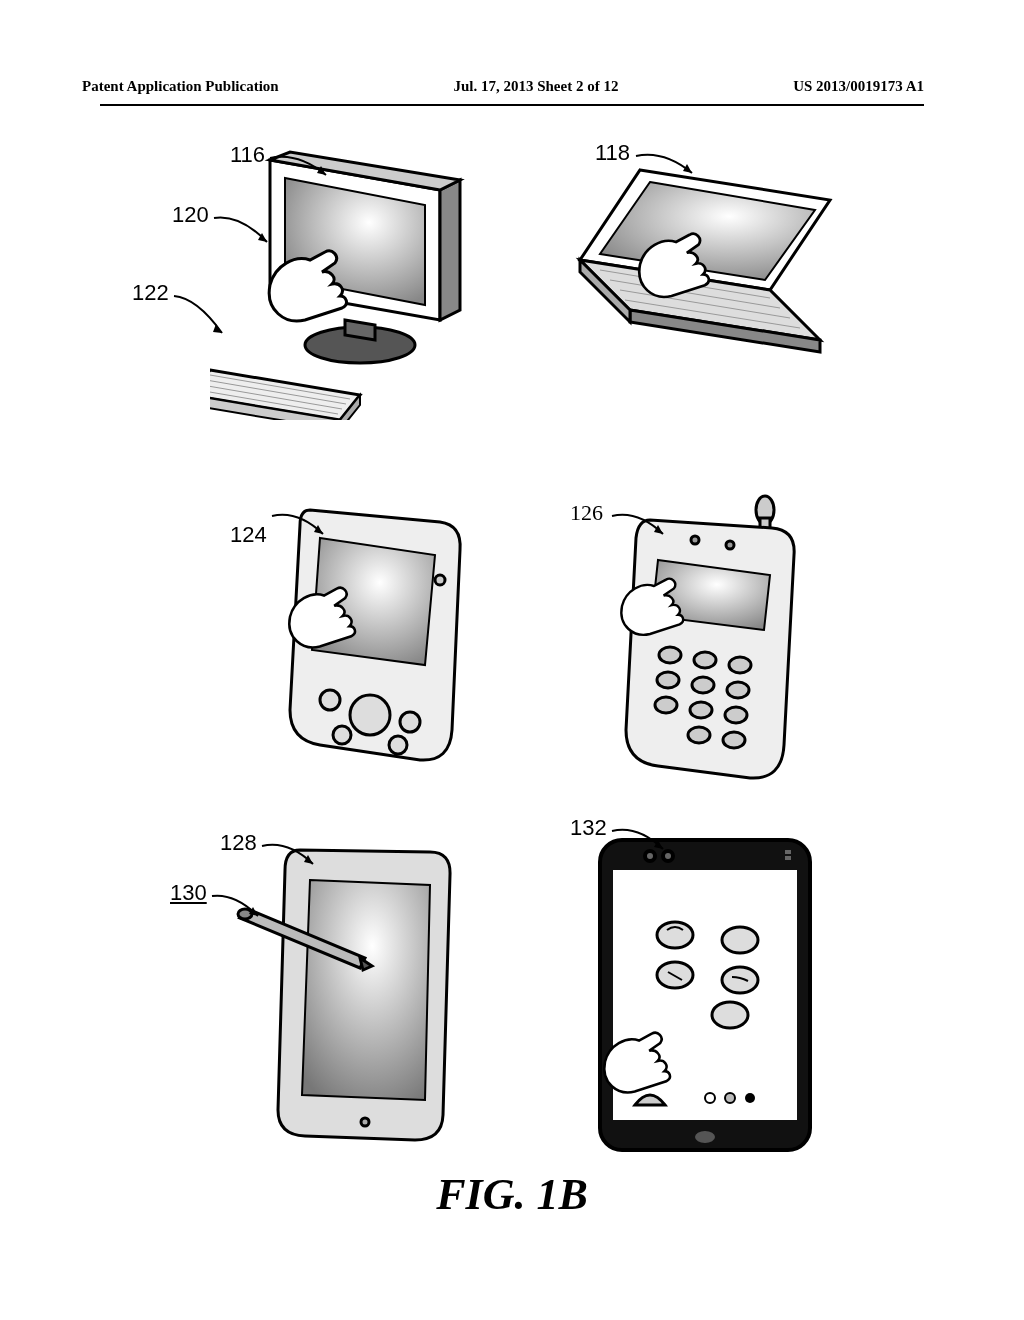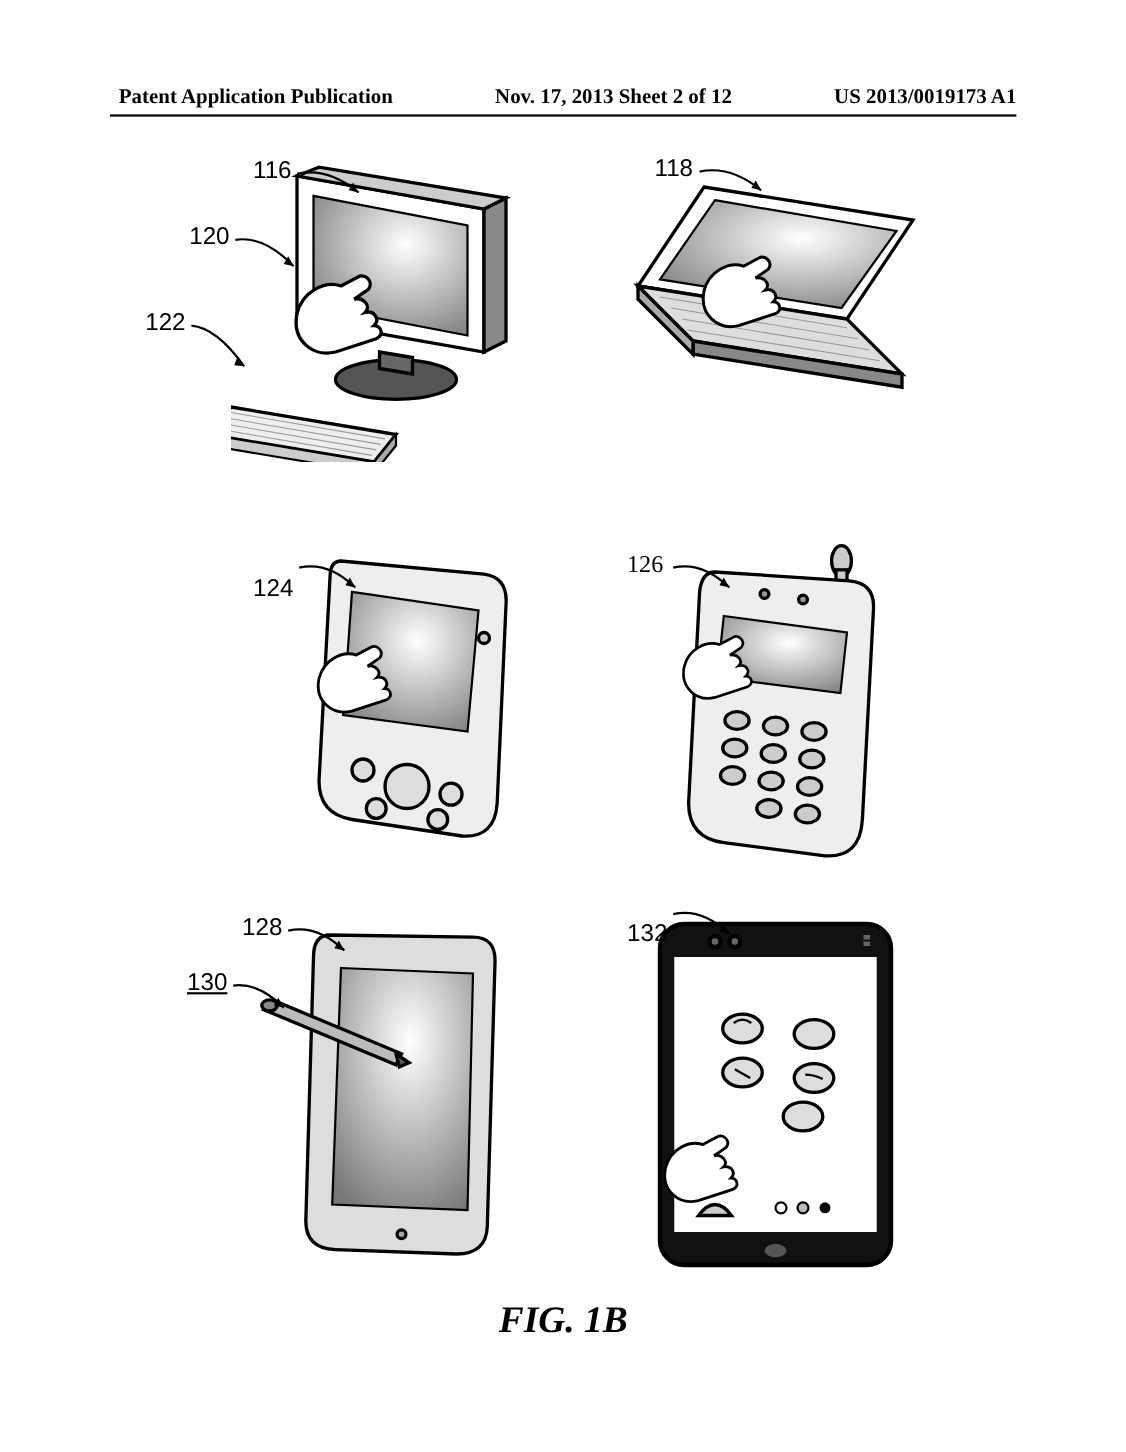--- a/index.html
+++ b/index.html
@@ -11,23 +11,23 @@
     font-family: "Times New Roman", Times, serif;
     position: relative;
   }
   .header {
     position: absolute;
     top: 78px;
     left: 0;
     width: 1024px;
     display: flex;
     justify-content: space-between;
-    padding: 0 100px 0 108px;
+    padding: 0 100px 0 82px;
     box-sizing: border-box;
-    font-size: 19px;
+    font-size: 15px;
     font-weight: bold;
     gap: 20px;
   }
   .rule {
     position: absolute;
     top: 104px;
     left: 100px;
     width: 824px;
     height: 2px;
     background: #000;
@@ -39,41 +39,41 @@
     width: 824px;
     height: 1020px;
     text-align: center;
   }
   .fig-caption {
     position: absolute;
     bottom: 100px;
     left: 0;
     width: 1024px;
     text-align: center;
-    font-size: 34px;
+    font-size: 44px;
     font-style: italic;
     font-family: "Times New Roman", Times, serif;
     font-weight: bold;
   }
   .ref-label {
     position: absolute;
     font-size: 22px;
     font-family: Arial, sans-serif;
   }
   .lead-arrow {
     position: absolute;
   }
   svg { display: block; }
 </style>
 </head>
 <body>
 
 <div class="header">
   <span>Patent Application Publication</span>
-  <span>Nov. 17, 2013  Sheet 2 of 12</span>
+  <span>Jul. 17, 2013  Sheet 2 of 12</span>
   <span>US 2013/0019173 A1</span>
 </div>
 <div class="rule"></div>
 
 <div class="figure-area">
 
   <svg style="position:absolute; left:110px; top:20px;" width="260" height="270" viewBox="0 0 260 270">
 
     <g stroke="#000" stroke-width="3" fill="#f5f5f5">
       <path d="M60 10 L230 40 L230 170 L60 140 Z" fill="#fff"></path>
@@ -302,21 +302,21 @@
     <path d="M2 8 Q28 2 53 26" fill="none" stroke="#000" stroke-width="2"></path>
     <path d="M53 26 l-9 -2 l4 -7 z" fill="#000"></path>
   </svg>
 
   <span class="ref-label" style="left:70px; top:750px;text-decoration:underline;">130</span>
   <svg class="lead-arrow" style="left:110px; top:758px;" width="60" height="40">
     <path d="M2 8 Q25 5 48 28" fill="none" stroke="#000" stroke-width="2"></path>
     <path d="M48 28 l-9 -2 l4 -7 z" fill="#000"></path>
   </svg>
 
-  <span class="ref-label" style="left:470px; top:685px;margin-top:20px;">132</span>
+  <span class="ref-label" style="left:470px; top:685px;">132</span>
   <svg class="lead-arrow" style="left:510px; top:693px;" width="65" height="40">
     <path d="M2 8 Q28 2 53 26" fill="none" stroke="#000" stroke-width="2"></path>
     <path d="M53 26 l-9 -2 l4 -7 z" fill="#000"></path>
   </svg>
 
 </div>
 
 <div class="fig-caption">FIG. 1B</div>
 
 </body></html>

